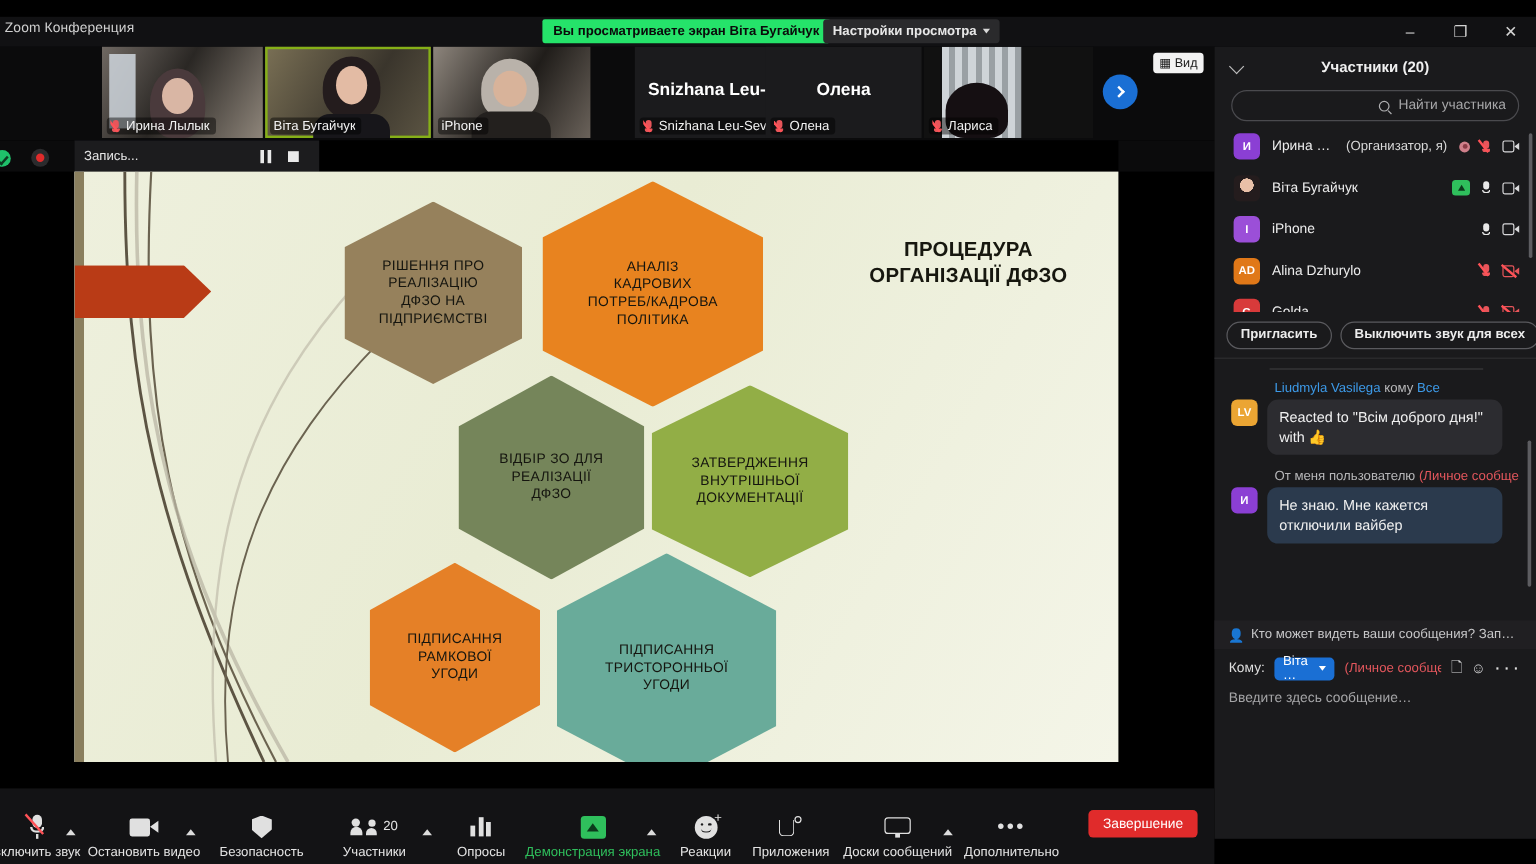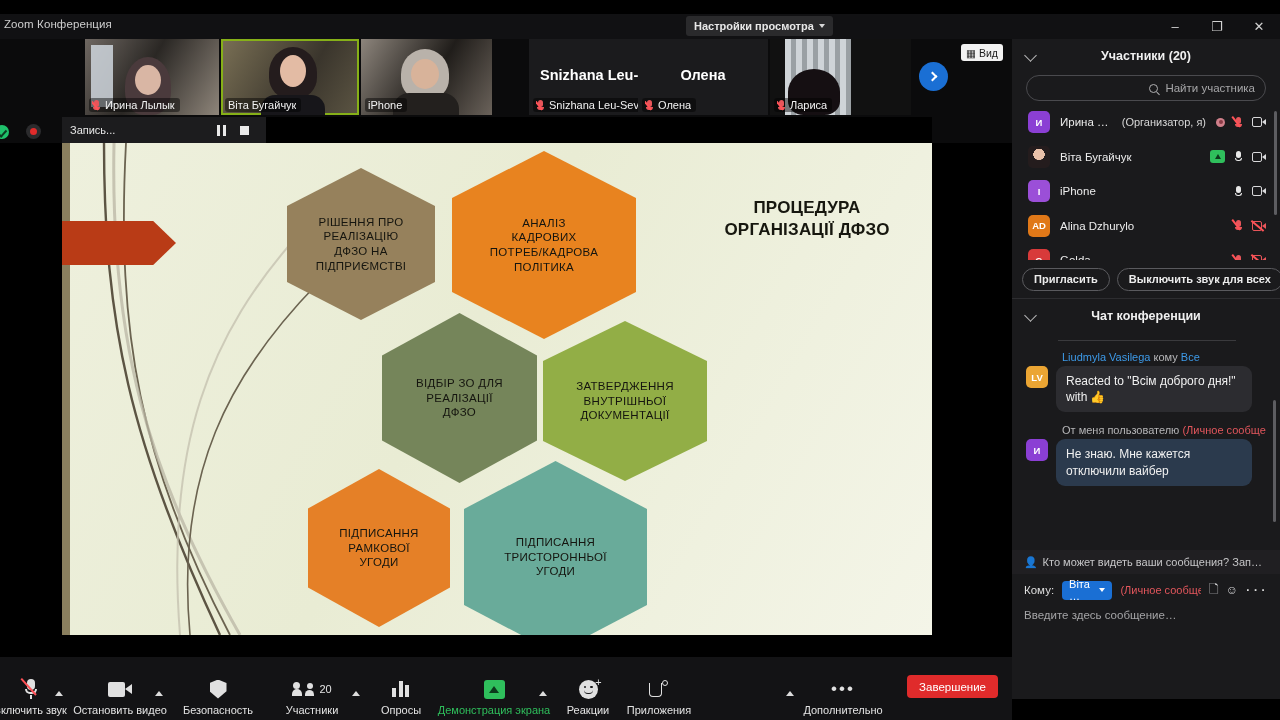--- a/index.html
+++ b/index.html
@@ -195,20 +195,23 @@
   .dots3{font-size:17px;color:#e0e0e0;letter-spacing:2px;line-height:10px;}
 </style>
 </head>
 <body>
 
 <div id="app">
 
   <div class="titlebar"></div>
   <div class="title-text">Zoom Конференция</div>
 
+  <div class="share-banner">
+    <span>Вы просматриваете экран Віта Бугайчук</span>
+  </div>
   <div class="view-settings">
     <span>Настройки просмотра</span>
     <i class="caret-s"></i>
   </div>
 
   <div class="wincontrols">
     <div class="wc">–</div>
     <div class="wc">❐</div>
     <div class="wc close">✕</div>
   </div>
@@ -454,24 +457,20 @@
     </div>
 
     <div class="pactions">
       <div class="pbtn">Пригласить</div>
       <div class="pbtn">Выключить звук для всех</div>
       <div class="pbtn dots">···</div>
     </div>
 
     <div class="divider"></div>
 
-    <div class="psec-head">
-      <i class="chev"></i>
-      <span class="tt">Чат конференции</span>
-    </div>
 
     <div class="chatbody">
       <div class="topline"></div>
       <div class="cscroll"></div>
 
       <div class="cmeta">
         <span class="who">Liudmyla Vasilega</span>
         <span class="to">кому</span>
         <span class="all">Все</span>
       </div>
@@ -597,20 +596,29 @@
     <div class="tbitem" style="left:613px;">
       <span class="ico">
         <span class="appsico">
             <i class="c"></i>
             <i class="u"></i>
           </span>
       </span>
       <span class="lb">Приложения</span>
     </div>
 
+    <div class="tbitem" style="left:702px;">
+      <span class="ico">
+        <span class="boardico">
+            <i class="o"></i>
+            <i class="st"></i>
+          </span>
+      </span>
+      <span class="lb">Доски сообщений</span>
+    </div>
     <i class="tbcaret" style="left:786px;"></i>
 
     <div class="tbitem" style="left:797px;">
       <span class="ico">
           <span class="dots3">•••</span>
         </span>
       <span class="lb">Дополнительно</span>
     </div>
 
     <div class="endbtn">

